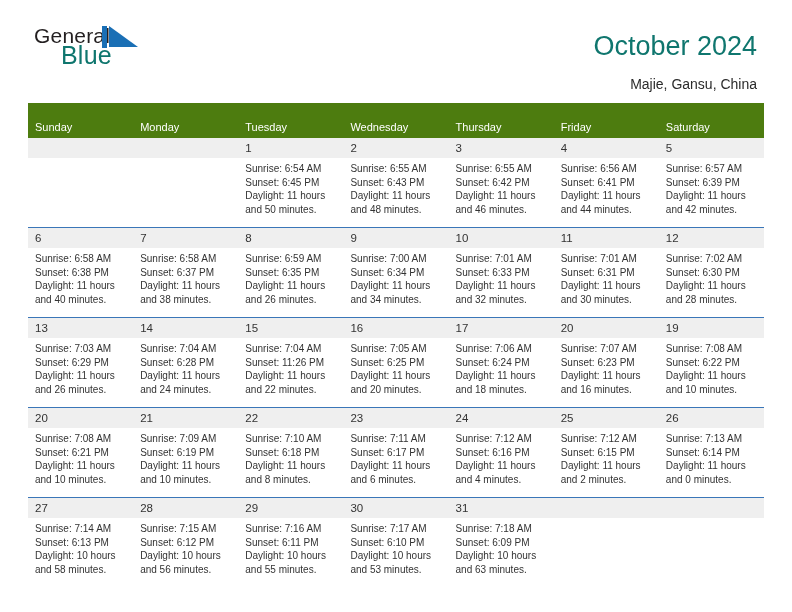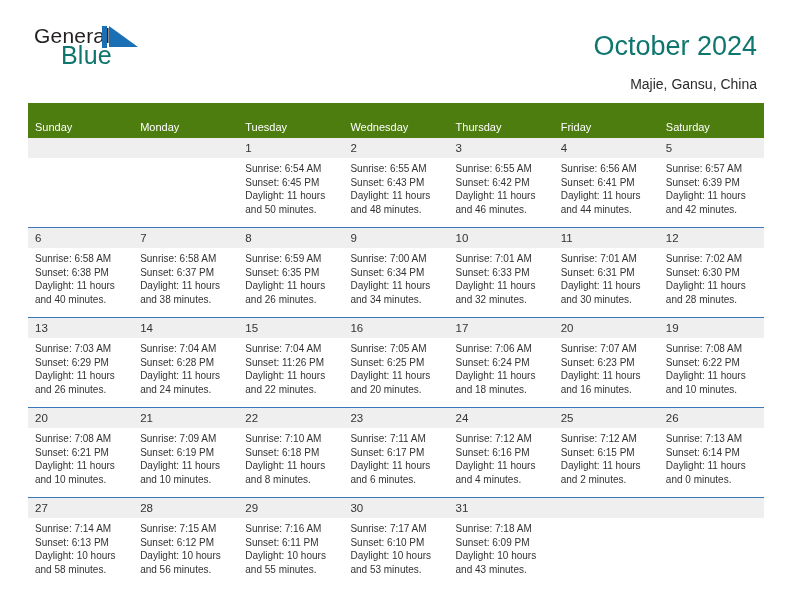--- a/index.html
+++ b/index.html
@@ -509,21 +509,21 @@
               </div>
             </div>
           </td>
           <td>
             <div class="cell-inner">
               <div class="daynum">31</div>
               <div class="cellbody">
                 <div>Sunrise: 7:18 AM</div>
                 <div>Sunset: 6:09 PM</div>
                 <div>Daylight: 10 hours</div>
-                <div>and 43 minutes.</div>
+                <div>and 63 minutes.</div>
               </div>
             </div>
           </td>
           <td>
             <div class="cell-inner">
               <div class="daynum empty"></div>
             </div>
           </td>
           <td>
             <div class="cell-inner">

